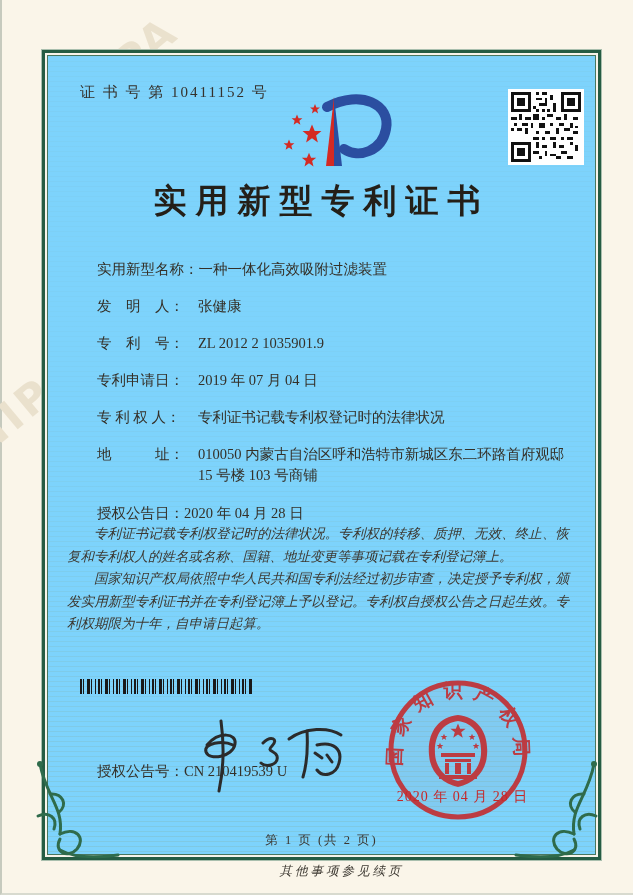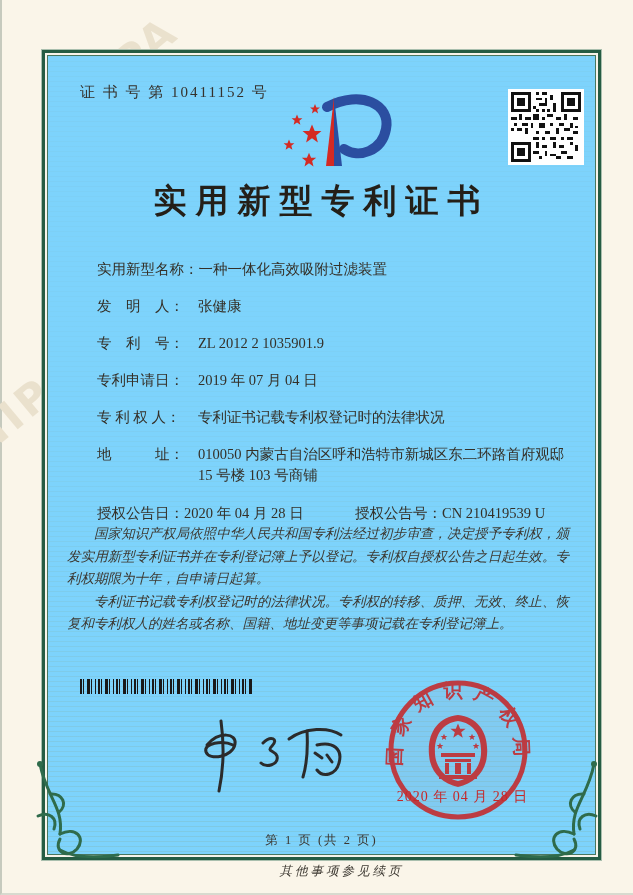--- a/index.html
+++ b/index.html
@@ -35,21 +35,21 @@
   .logo{position:absolute;left:212px;top:36px;}
   .qr{position:absolute;left:463px;top:36px;width:70px;height:70px;background:#fff;padding:3px;}
   .title{
     position:absolute;left:0;top:126px;width:100%;text-align:center;
     font-size:33px;font-weight:700;letter-spacing:9px;color:#241f18;margin:0;
   }
   .fields{position:absolute;left:52px;top:206px;width:468px;font-size:14.5px;color:#343028;}
   .frow{display:flex;margin-bottom:16px;line-height:21px;}
   .flabel{flex:0 0 101px;white-space:nowrap;}
   .fvalue{flex:1;}
-  .grant-row{display:flex;margin-top:17px;line-height:21px;}
+  .grant-row{display:flex;margin-top:17px;line-height:21px;flex-direction:column;}
   .grant-g1{display:flex;flex:0 0 258px;}
   .grant-g2{display:flex;}
   .body-text{position:absolute;left:22px;top:470px;width:502px;font-size:13.5px;
     line-height:22.5px;color:#3c3831;font-style:italic;text-align:justify;}
   .body-text p{margin:0;text-indent:2em;}
   .barcode{
     position:absolute;left:35px;top:626px;width:172px;height:15px;
     background:repeating-linear-gradient(90deg,#191919 0 2px,transparent 2px 3px,#191919 3px 4px,transparent 4px 7px,#191919 7px 10px,transparent 10px 11px,#191919 11px 12px,transparent 12px 15px,#191919 15px 16px,transparent 16px 18px);
   }
   .sign-block{position:absolute;left:45px;top:684px;font-size:14.5px;letter-spacing:3px;color:#2f2b25;}
@@ -194,22 +194,22 @@
           <span>2020 年 04 月 28 日</span>
         </div>
         <div class="grant-g2">
           <span>授权公告号：</span>
           <span>CN 210419539 U</span>
         </div>
       </div>
     </div>
 
     <div class="body-text">
+      <p>专利证书记载专利权登记时的法律状况。专利权的转移、质押、无效、终止、恢复和专利权人的姓名或名称、国籍、地址变更等事项记载在专利登记簿上。</p>
       <p>国家知识产权局依照中华人民共和国专利法经过初步审查，决定授予专利权，颁发实用新型专利证书并在专利登记簿上予以登记。专利权自授权公告之日起生效。专利权期限为十年，自申请日起算。</p>
-      <p>专利证书记载专利权登记时的法律状况。专利权的转移、质押、无效、终止、恢复和专利权人的姓名或名称、国籍、地址变更等事项记载在专利登记簿上。</p>
     </div>
 
     <div class="barcode"></div>
 
 
     <svg class="signature" width="180" height="85" viewBox="0 0 180 85">
       <g fill="none" stroke="#2b2b2b" stroke-width="3" stroke-linecap="round" stroke-linejoin="round">
         <path d="M24,30 C36,16 54,18 52,29 C50,42 26,46 23,37 C20,28 40,25 50,30"></path>
         <path d="M38,6 C41,28 41,52 36,76"></path>
         <path d="M80,28 C88,20 96,24 89,31 C83,37 92,35 94,41 C96,50 83,53 78,48"></path>

